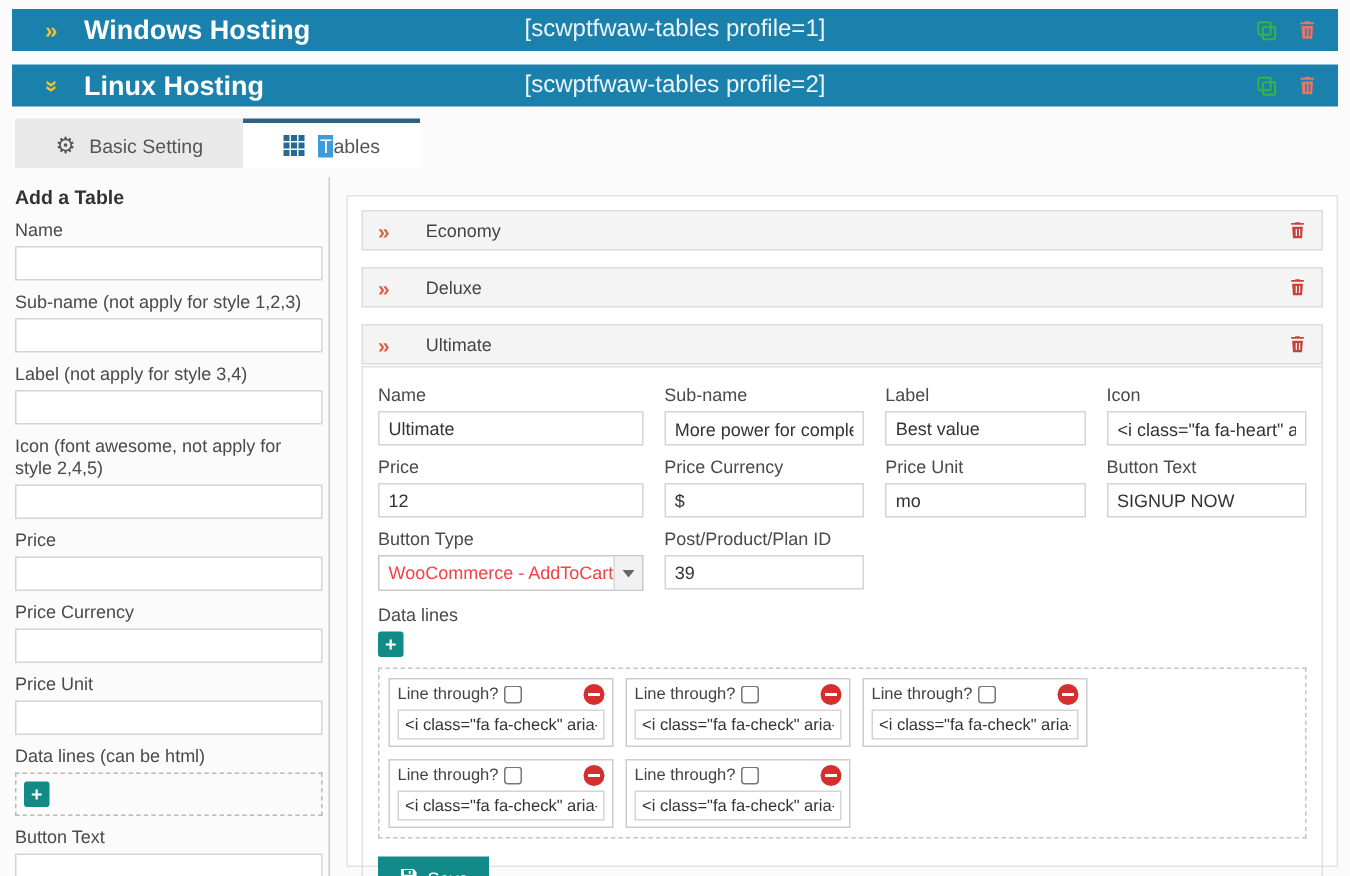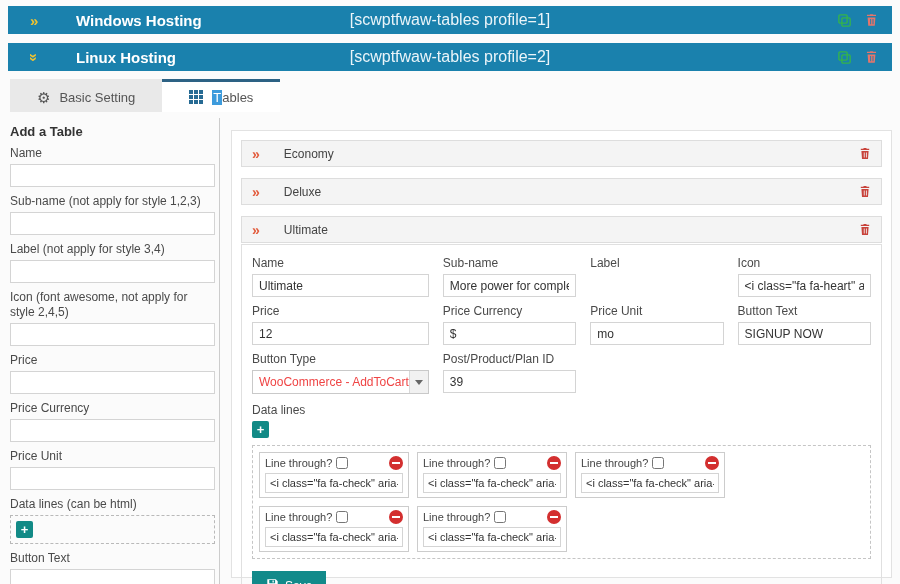--- a/index.html
+++ b/index.html
@@ -8,21 +8,21 @@
     position: relative; overflow: hidden; background: #fbfbfb;
     font-family: "Liberation Sans", sans-serif; font-size: 12px; color: #444;
   }
   
   .bar { position: absolute; left: 8px; right: 8px; height: 28px; background: #1a81ad;
          display: flex; align-items: center; color: #fff; cursor: pointer; }
   .bar-1 { top: 6px; } .bar-2 { top: 43px; }
   .chev { color: #f0c330; font-weight: bold; font-size: 15px; margin-left: 22px; width: 18px;
           line-height: 1; flex: 0 0 auto; }
   .chev .rot { display: inline-block; transform: rotate(90deg); }
-  .bar-title { font-weight: bold; font-size: 15px; margin-left: 28px; white-space: nowrap; z-index: 1; }
+  .bar-title { font-weight: bold; font-size: 18px; margin-left: 8px; white-space: nowrap; z-index: 1; }
   .shortcode { position: absolute; left: 0; right: 0; text-align: center; font-size: 16px; color: #eaf4f9; }
   .bar-actions { margin-left: auto; display: flex; align-items: center; gap: 13px; margin-right: 14px; z-index: 1; }
   .icon-btn { background: none; border: none; cursor: pointer; padding: 0; line-height: 0; }
   .icon-clone { color: #35b44a; } .icon-clone svg { width: 15px; height: 15px; }
   .icon-trash-bar { color: #e4756b; } .icon-trash-bar svg { width: 13px; height: 14px; }
   
   .tabs { position: absolute; top: 79px; left: 10px; display: flex; }
   .tab { height: 33px; display: flex; align-items: center; gap: 9px; padding: 0 27px;
          background: #e9e9e9; color: #555; font-size: 13px; cursor: pointer; border-top: 3px solid transparent; }
   .tab.active { background: #fff; border-top: 3px solid #2d6284; }
@@ -192,21 +192,21 @@
           </svg></span></button>
   </div>
 
   <div class="body-panel">
     <div class="fgrid">
       <div class="cell"><span class="flabel">Name</span>
         <input class="txt" type="text" value="Ultimate" style=""></div>
       <div class="cell"><span class="flabel">Sub-name</span>
         <input class="txt" type="text" value="More power for complex sites" style=""></div>
       <div class="cell"><span class="flabel">Label</span>
-        </div>
+        <input class="txt" type="text" value="Best value" style=""></div>
       <div class="cell"><span class="flabel">Icon</span>
         <input class="txt" type="text" value="&lt;i class=&quot;fa fa-heart&quot; aria-hidden=&quot;true&quot;&gt;&lt;/i&gt;" style=""></div>
 
       <div class="cell"><span class="flabel">Price</span>
         <input class="txt" type="text" value="12" style=""></div>
       <div class="cell"><span class="flabel">Price Currency</span>
         <input class="txt" type="text" value="$" style=""></div>
       <div class="cell"><span class="flabel">Price Unit</span>
         <input class="txt" type="text" value="mo" style=""></div>
       <div class="cell"><span class="flabel">Button Text</span>

